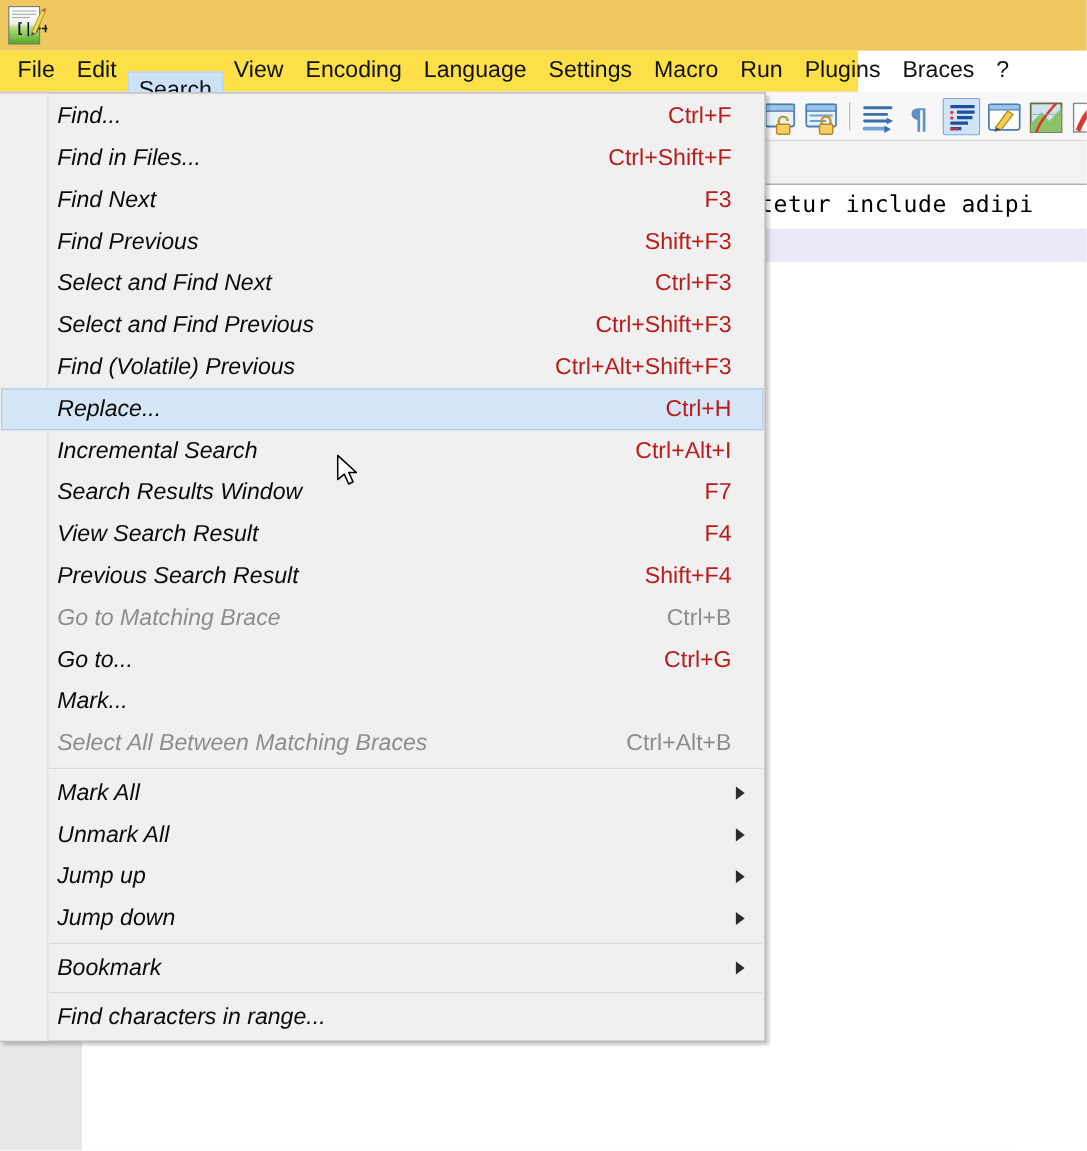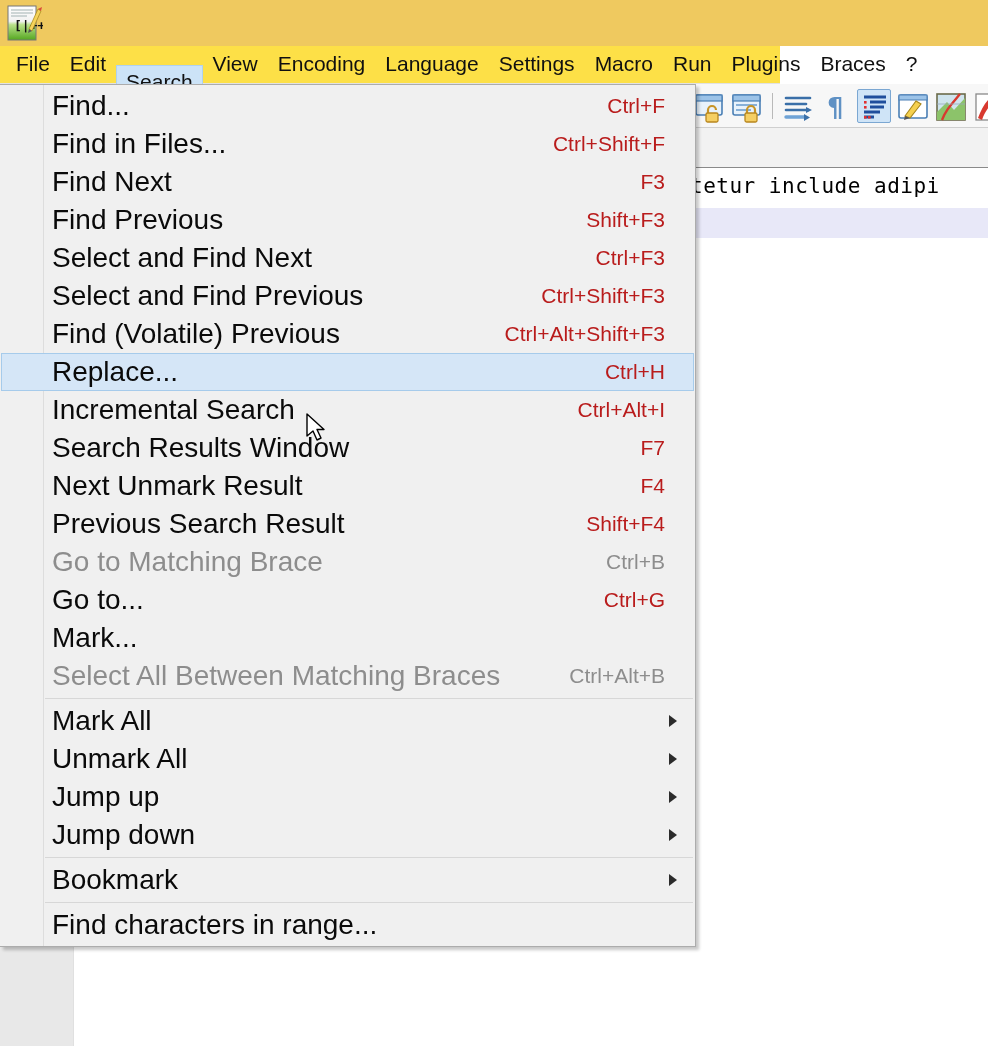--- a/index.html
+++ b/index.html
@@ -164,24 +164,25 @@
     display: flex;
     align-items: center;
     box-sizing: border-box;
     border: 1px solid transparent;
     margin: 0 1px;
     cursor: default;
   }
   .mi-label {
     position: absolute;
     left: 50px;
-    font-size: 28px;
+    font-size: 21px;
     color: #0A0A0A;
     white-space: nowrap;
     line-height: 24px;
+    font-style: italic;
   }
   .mi-accel {
     position: absolute;
     right: 28px;
     font-size: 21px;
     color: #b91c1c;
     white-space: nowrap;
     line-height: 24px;
   }
   .mi.disabled .mi-label,
@@ -393,21 +394,21 @@
     </div>
     <div class="mi">
       <span class="mi-label">Incremental Search</span>
       <span class="mi-accel">Ctrl+Alt+I</span>
     </div>
     <div class="mi">
       <span class="mi-label">Search Results Window</span>
       <span class="mi-accel">F7</span>
     </div>
     <div class="mi">
-      <span class="mi-label">Next Unmark Result</span>
+      <span class="mi-label">View Search Result</span>
       <span class="mi-accel">F4</span>
     </div>
     <div class="mi">
       <span class="mi-label">Previous Search Result</span>
       <span class="mi-accel">Shift+F4</span>
     </div>
     <div class="mi disabled">
       <span class="mi-label">Go to Matching Brace</span>
       <span class="mi-accel">Ctrl+B</span>
     </div>

